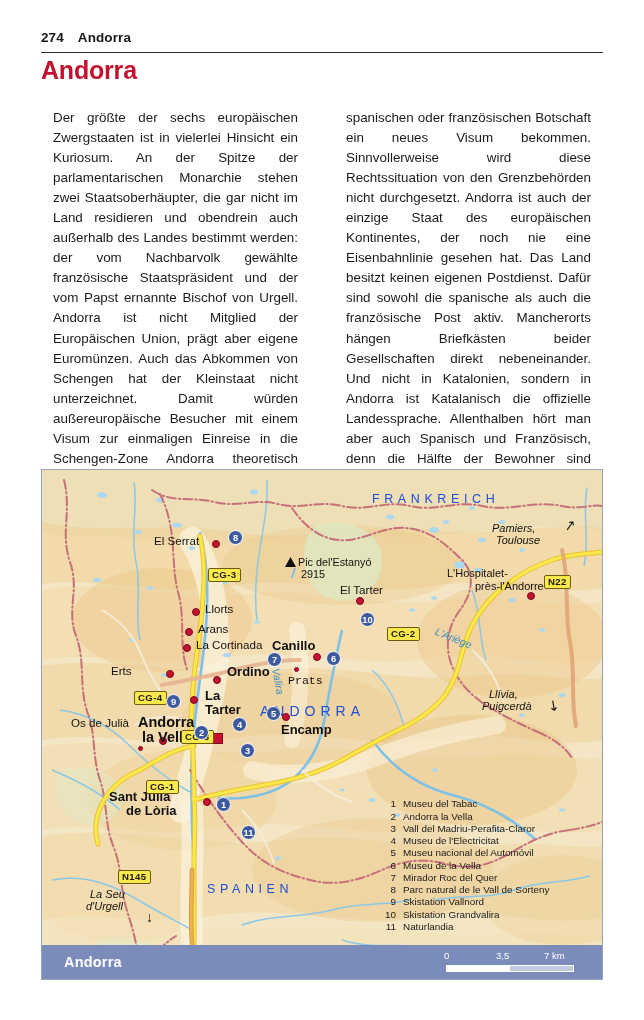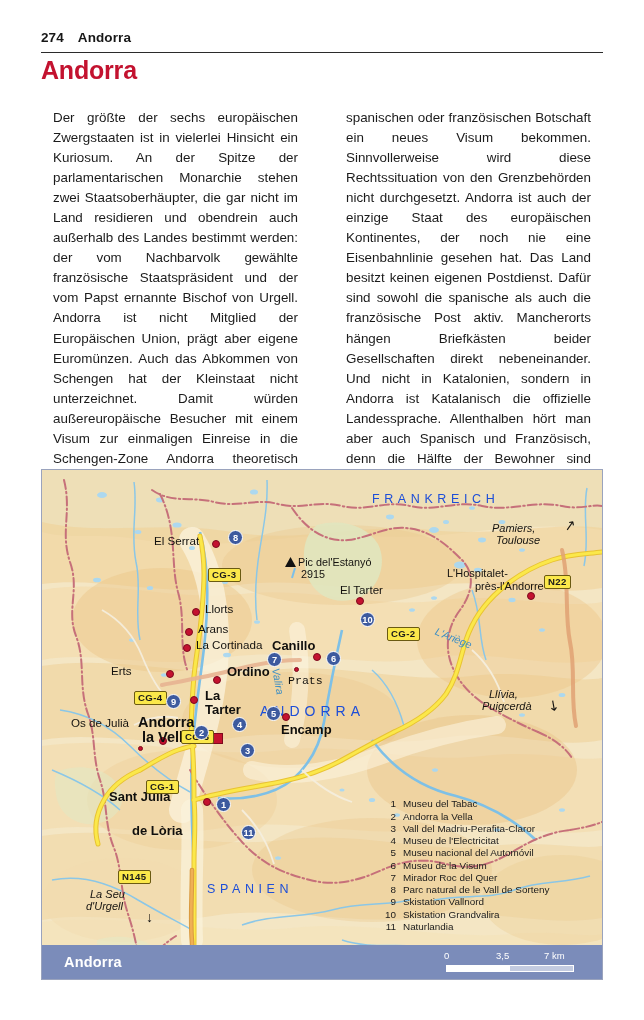--- a/index.html
+++ b/index.html
@@ -484,21 +484,21 @@
     <div class="dot" style="left:117px; top:267px;"></div>
     <div class="dot" style="left:314px; top:127px;"></div>
     <div class="mlabel town" style="left:298px; top:113px;">El Tarter</div>
 
     <div class="capital" style="left:170px; top:263px;"></div>
     <div class="mlabel town-big" style="left:96px; top:245px;">Andorra</div>
     <div class="mlabel town-big" style="left:100px; top:260px;">la Vella</div>
 
     <div class="dot" style="left:161px; top:328px;"></div>
     <div class="mlabel town-med" style="left:67px; top:320px;">Sant Julià</div>
-    <div class="mlabel town-med" style="left:90px; top:334px;margin-top:20px;">de Lòria</div>
+    <div class="mlabel town-med" style="left:84px; top:334px;">de Lòria</div>
 
     <div class="dot small" style="left:96px; top:276px;"></div>
     <div class="mlabel town" style="left:29px; top:246px;">Os de Julià</div>
 
     <div class="dot" style="left:485px; top:122px;"></div>
 
     <div class="mlabel foreign" style="left:450px; top:52px;">Pamiers,</div>
     <div class="mlabel foreign" style="left:454px; top:64px;">Toulouse</div>
     <div class="arrowglyph" style="left:522px; top:48px; transform:rotate(-10deg);">↗</div>
 
@@ -552,21 +552,21 @@
       <div class="legrow">
         <span class="num">4</span>
         <span class="txt">Museu de l'Electricitat</span>
       </div>
       <div class="legrow">
         <span class="num">5</span>
         <span class="txt">Museu nacional del Automóvil</span>
       </div>
       <div class="legrow">
         <span class="num">6</span>
-        <span class="txt">Museu de la Visum</span>
+        <span class="txt">Museu de la Vella</span>
       </div>
       <div class="legrow">
         <span class="num">7</span>
         <span class="txt">Mirador Roc del Quer</span>
       </div>
       <div class="legrow">
         <span class="num">8</span>
         <span class="txt">Parc natural de le Vall de Sorteny</span>
       </div>
       <div class="legrow">

